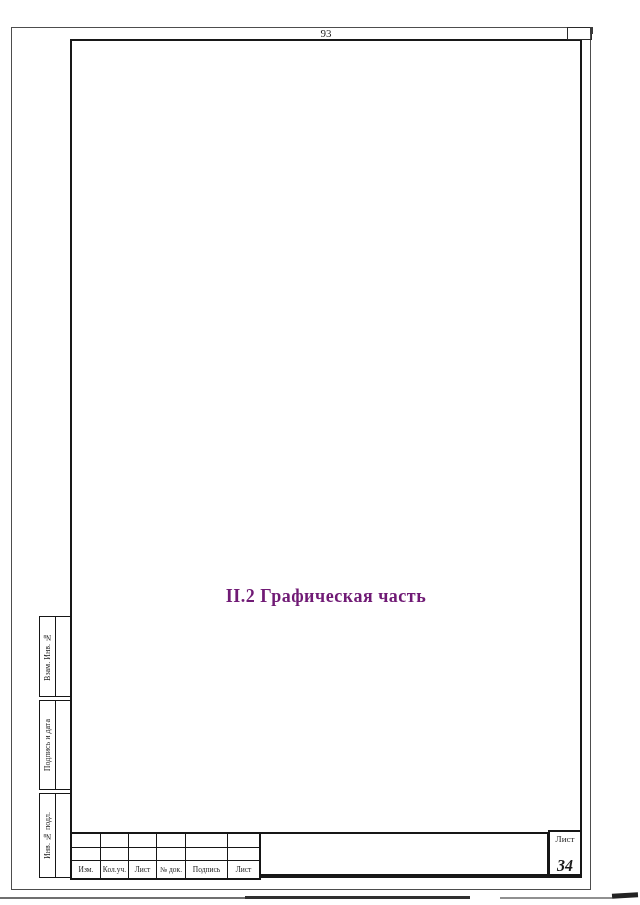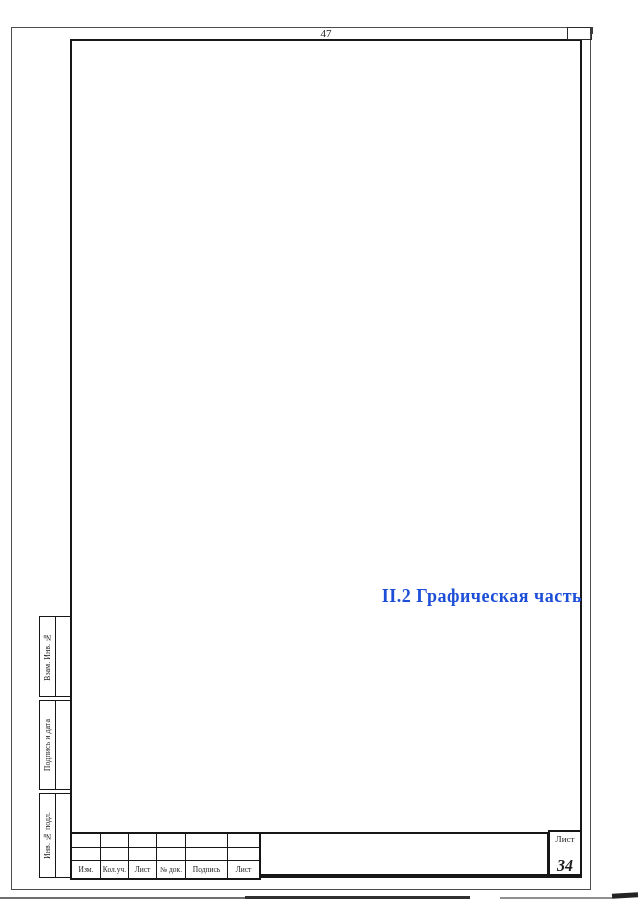--- a/index.html
+++ b/index.html
@@ -22,22 +22,22 @@
     border:1.5px solid #2a2a2a;
   }
   
   .top-pagenum{
     position:absolute;left:70px;top:27px;width:512px;height:12px;
     text-align:center;font-size:11px;line-height:12px;color:#1f1f1f;
   }
   
   .chapter-title{
     position:absolute;left:70px;top:583px;width:512px;height:26px;
-    text-align:right;font-size:18px;font-weight:bold;line-height:26px;
-    letter-spacing:0.5px;color:#1d4ed8;
+    text-align:center;font-size:18px;font-weight:bold;line-height:26px;
+    letter-spacing:0.5px;color:#701a75;
   }
   
   .side-box{
     position:absolute;left:39px;width:32px;
     border:1.5px solid #161616;display:flex;flex-direction:row;
     background:#fff;
   }
   .side-box .label-cell{
     width:16px;border-right:1.5px solid #161616;
     display:flex;align-items:center;justify-content:center;
@@ -92,21 +92,21 @@
 
 <div class="canvas">
 
   <div class="outer-border"></div>
 
   <div class="inner-frame"></div>
 
   <div class="corner-box"></div>
   <div class="artifact art-nub"></div>
 
-  <div class="top-pagenum">47</div>
+  <div class="top-pagenum">93</div>
 
   <div class="chapter-title">II.2 Графическая часть</div>
 
   <div class="side-box b1">
     <div class="label-cell">
       <span>Взам. Инв. №</span>
     </div>
     <div class="blank-cell"></div>
   </div>
   <div class="side-box b2">

